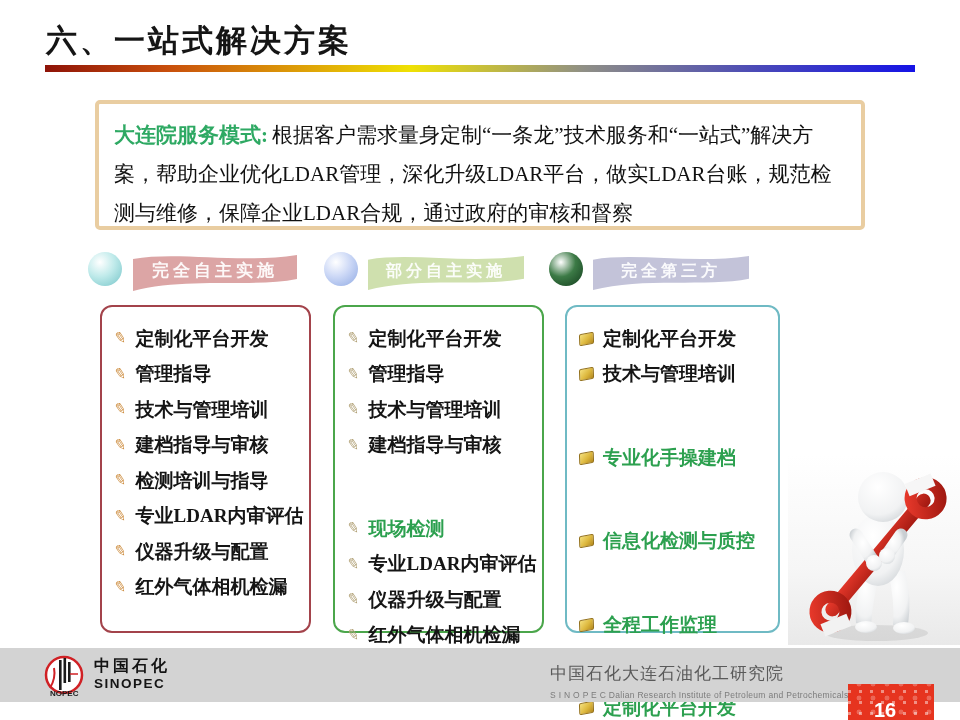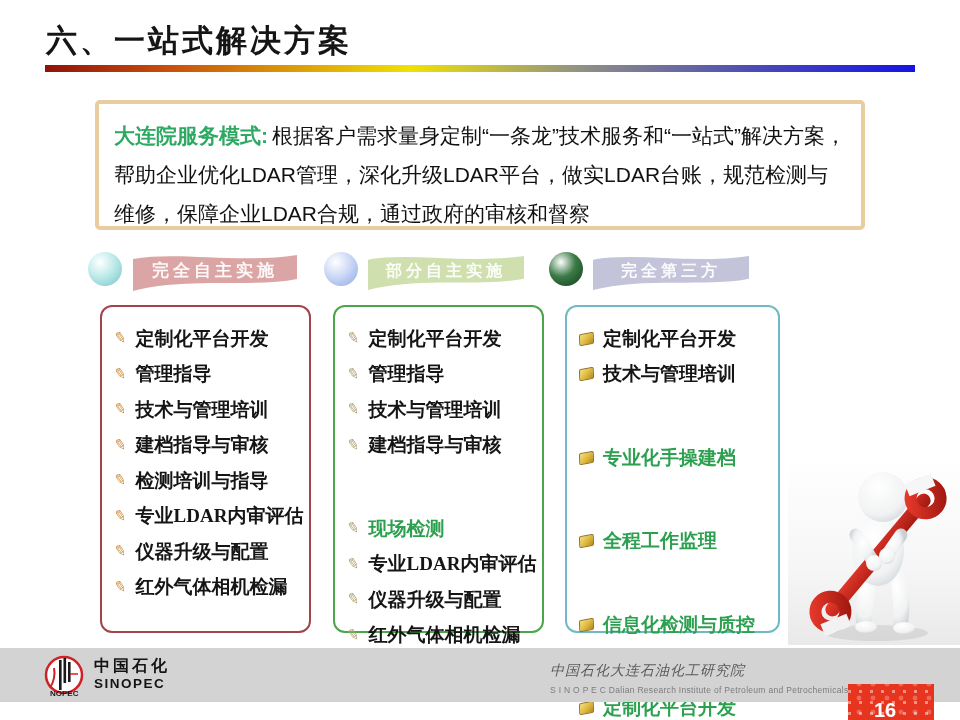--- a/index.html
+++ b/index.html
@@ -8,21 +8,21 @@
 
   
   .title{position:absolute;left:46px;top:20px;font-size:31px;font-weight:bold;
          letter-spacing:3px;color:#151515;font-family:"Liberation Sans",sans-serif;}
   .title-rule{position:absolute;left:45px;top:65px;width:870px;height:7px;
          background:linear-gradient(to right,#8e1308 0%,#c84e0c 14%,#efe104 42%,#8f8f86 62%,#4a49b8 82%,#1513e6 100%);}
 
   
   .service-box{position:absolute;left:95px;top:100px;width:732px;height:98px;
          background:#ffffff;border:4px solid #e9cda1;border-radius:5px;
-         padding:12px 15px;font-family:Liberation Sans, sans-serif;
+         padding:12px 15px;font-family:Liberation Serif, serif;
          font-size:21px;line-height:39px;color:#111;}
   .service-box .label{color:#2ea963;font-weight:bold;margin-right:4px;}
 
   
   .sphere{position:absolute;width:34px;height:34px;border-radius:50%;}
   .ribbon{position:absolute;width:164px;height:46px;text-align:center;}
   .ribbon svg{display:block;width:100%;height:100%;}
   .ribbon text{font-family:"Liberation Serif","DejaVu Serif",serif;font-weight:bold;
          font-size:17px;letter-spacing:4px;fill:#ffffff;fill-opacity:.92;}
 
@@ -46,22 +46,22 @@
 
   
   .footer-bar{position:absolute;left:0;top:648px;width:960px;height:54px;background:#d3d3d3;}
   .logo{position:absolute;left:42px;top:654px;width:44px;height:44px;}
   .logo-text{position:absolute;left:94px;top:658px;line-height:1;}
   .logo-cn{font-size:16px;font-weight:bold;color:#141414;letter-spacing:3px;
          font-family:"Liberation Serif","DejaVu Serif",serif;text-align:right;}
   .logo-en{font-size:13.5px;font-weight:bold;color:#141414;letter-spacing:1.5px;margin-top:3px;
          font-family:"Liberation Sans",sans-serif;}
   .org{position:absolute;left:550px;top:662px;}
-  .org-cn{font-size:14px;color:#5a5a5a;letter-spacing:1px;
-         font-family:"Liberation Sans",sans-serif;font-style:italic;}
+  .org-cn{font-size:17px;color:#5a5a5a;letter-spacing:1px;
+         font-family:"Liberation Sans",sans-serif;}
   .org-en{font-size:8.5px;color:#7c7c7c;margin-top:5px;letter-spacing:.3px;
          font-family:"Liberation Sans",sans-serif;}
   .page-box{position:absolute;left:848px;top:684px;width:86px;height:54px;background:#e6341f;
          background-image:radial-gradient(circle,rgba(255,255,255,.45) 1.6px,transparent 2px),
                           radial-gradient(circle,rgba(255,255,255,.25) 2.2px,transparent 2.7px);
          background-size:11px 11px,14px 14px;background-position:40px 2px,46px 7px;}
   .page-num{position:absolute;left:26px;top:15px;color:#ffffff;font-size:20px;font-weight:bold;
          font-family:"Liberation Sans",sans-serif;}
 </style>
 </head>
@@ -181,25 +181,25 @@
         <div class="item">
           <span class="bullet pkg"></span>
           <span>技术与管理培训</span>
         </div>
         <div class="item hl">
           <span class="bullet pkg"></span>
           <span>专业化手操建档</span>
         </div>
         <div class="item hl">
           <span class="bullet pkg"></span>
+          <span>信息化检测与质控</span>
+        </div>
+        <div class="item hl">
+          <span class="bullet pkg"></span>
           <span>全程工作监理</span>
-        </div>
-        <div class="item hl">
-          <span class="bullet pkg"></span>
-          <span>信息化检测与质控</span>
         </div>
         <div class="item hl">
           <span class="bullet pkg"></span>
           <span>定制化平台开发</span>
         </div>
         <div class="item">
           <span class="bullet pkg"></span>
           <span>仪器升级与配置</span>
         </div>
         <div class="item">

